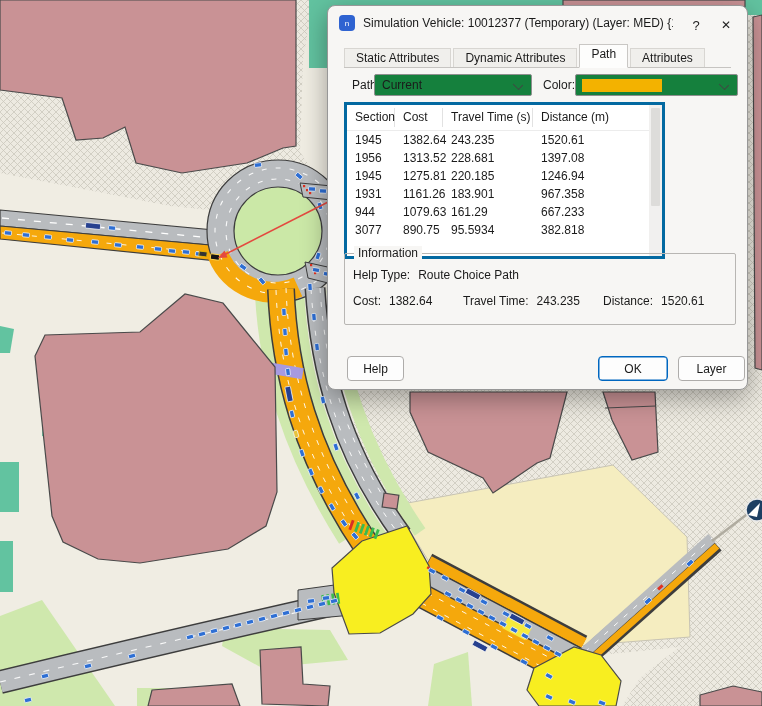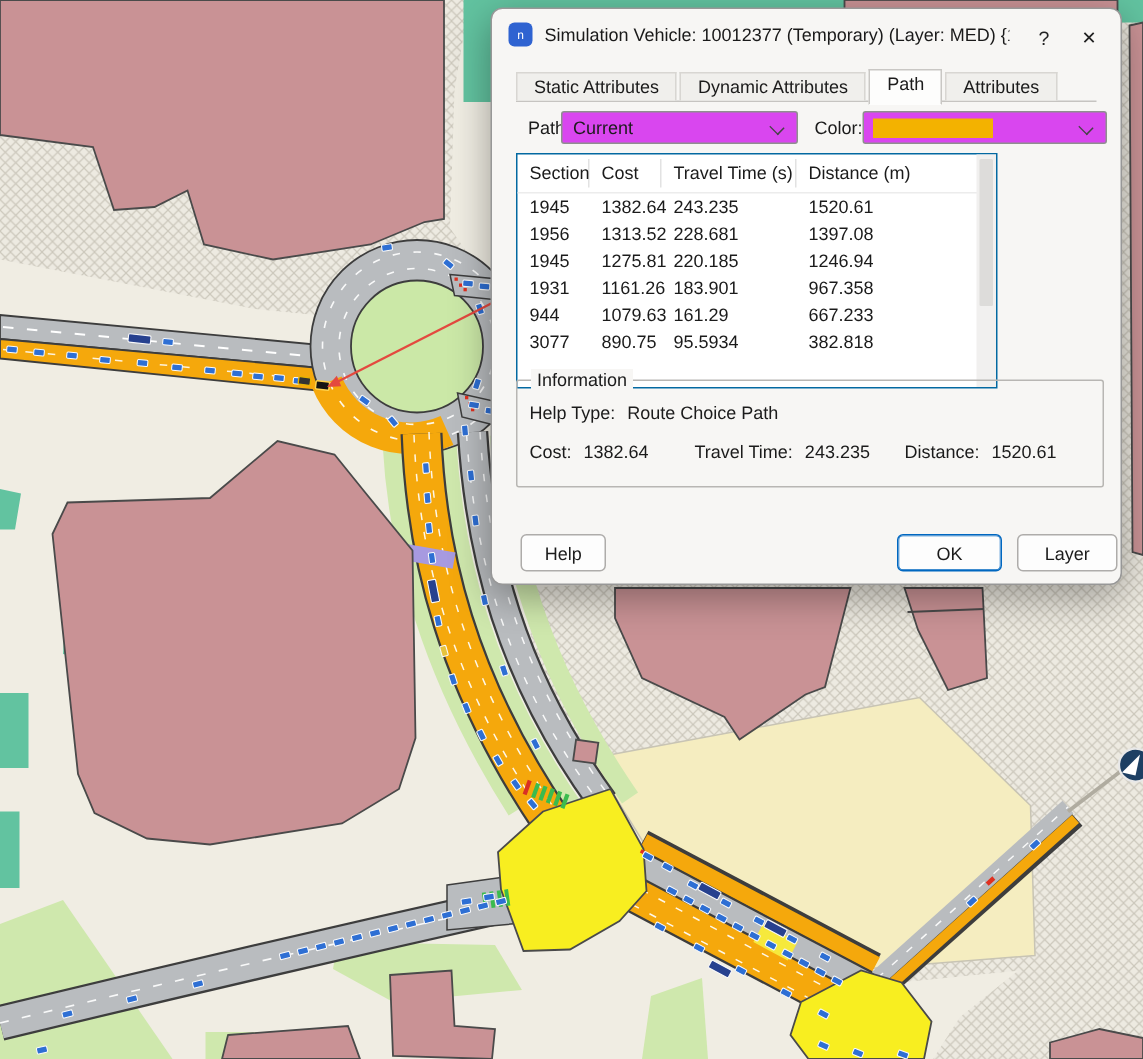--- a/index.html
+++ b/index.html
@@ -12,41 +12,41 @@
     background:#f7f6f4;border:1px solid #979797;border-radius:8px;
     box-shadow:0 8px 26px rgba(0,0,0,.35);font-size:12px;color:#1b1b1b;box-sizing:border-box;}
   .titlebar{position:absolute;left:0;top:0;right:0;height:34px;display:flex;align-items:center;}
   .app-icon{width:16px;height:16px;margin-left:11px;border-radius:4px;background:#2f63d1;
     color:#fff;font-size:8px;display:flex;align-items:center;justify-content:center;flex:0 0 auto;}
   .title{margin-left:8px;white-space:nowrap;overflow:hidden;max-width:310px;font-size:12px;color:#1a1a1a;}
   .tb-btn{background:none;border:none;font-size:13px;color:#222;width:30px;height:26px;cursor:default;padding:0;}
   .tb-btn.help{position:absolute;right:36px;top:6px;}
   .tb-btn.close{position:absolute;right:6px;top:6px;font-size:12px;}
 
-  .tabs{position:absolute;left:16px;top:41px;right:16px;height:20px;display:flex;align-items:center;
+  .tabs{position:absolute;left:16px;top:41px;right:16px;height:20px;display:flex;align-items:flex-end;
     border-bottom:1px solid #c6c4c1;}
   .tab{height:15px;padding:2px 11px 1px 11px;background:#f0efec;border:1px solid #d8d6d2;border-bottom:none;
     margin-right:2px;font-size:12px;color:#1b1b1b;white-space:nowrap;}
   .tab.selected{background:#fdfdfc;height:19px;border:1px solid #c9c7c4;border-bottom:1px solid #fdfdfc;
     margin-bottom:-1px;position:relative;z-index:2;}
 
   .path-row{position:absolute;left:0;top:68px;right:0;height:24px;}
   .lbl{position:absolute;top:4px;color:#1b1b1b;}
   .lbl.path{left:24px;}
   .lbl.color{left:215px;}
-  .combo{position:absolute;top:0;height:22px;background:#d946ef;border:1px solid #8f8f8f;border-radius:2px;
+  .combo{position:absolute;top:0;height:22px;background:#15803d;border:1px solid #8f8f8f;border-radius:2px;
     box-sizing:border-box;display:flex;align-items:center;}
   .combo.path-combo{left:46px;width:158px;padding-left:7px;}
   .combo.color-combo{left:247px;width:163px;padding-left:6px;}
   .chev{position:absolute;right:9px;top:6px;width:7px;height:7px;border-right:1.4px solid #444;
     border-bottom:1.4px solid #444;transform:rotate(45deg) scale(1,.8);}
   .swatch{width:80px;height:13px;}
 
   .table{position:absolute;left:16px;top:96px;width:321px;height:157px;background:#fff;
-    border:1px solid #0369a1;box-sizing:border-box;}
+    border:3px solid #0369a1;box-sizing:border-box;}
   .thead{display:flex;height:25px;align-items:center;border-bottom:1px solid #ececec;color:#1b1b1b;}
   .th{box-sizing:border-box;padding-left:8px;border-right:1px solid #e2e2e2;height:19px;line-height:19px;}
   .th:last-child{border-right:none;}
   .c1{width:48px;} .c2{width:48px;} .c3{width:90px;} .c4{flex:1;}
   .trow{display:flex;height:18px;line-height:18px;}
   .td{box-sizing:border-box;padding-left:8px;}
   .scrollbar{position:absolute;right:0;top:0;bottom:0;width:13px;background:#f1f0ef;}
   .thumb{position:absolute;left:2px;right:2px;top:3px;height:98px;background:#dddcda;border-radius:1px;}
 
   .groupbox{position:absolute;left:16px;top:247px;width:392px;height:72px;border:1px solid #b8b6b3;

